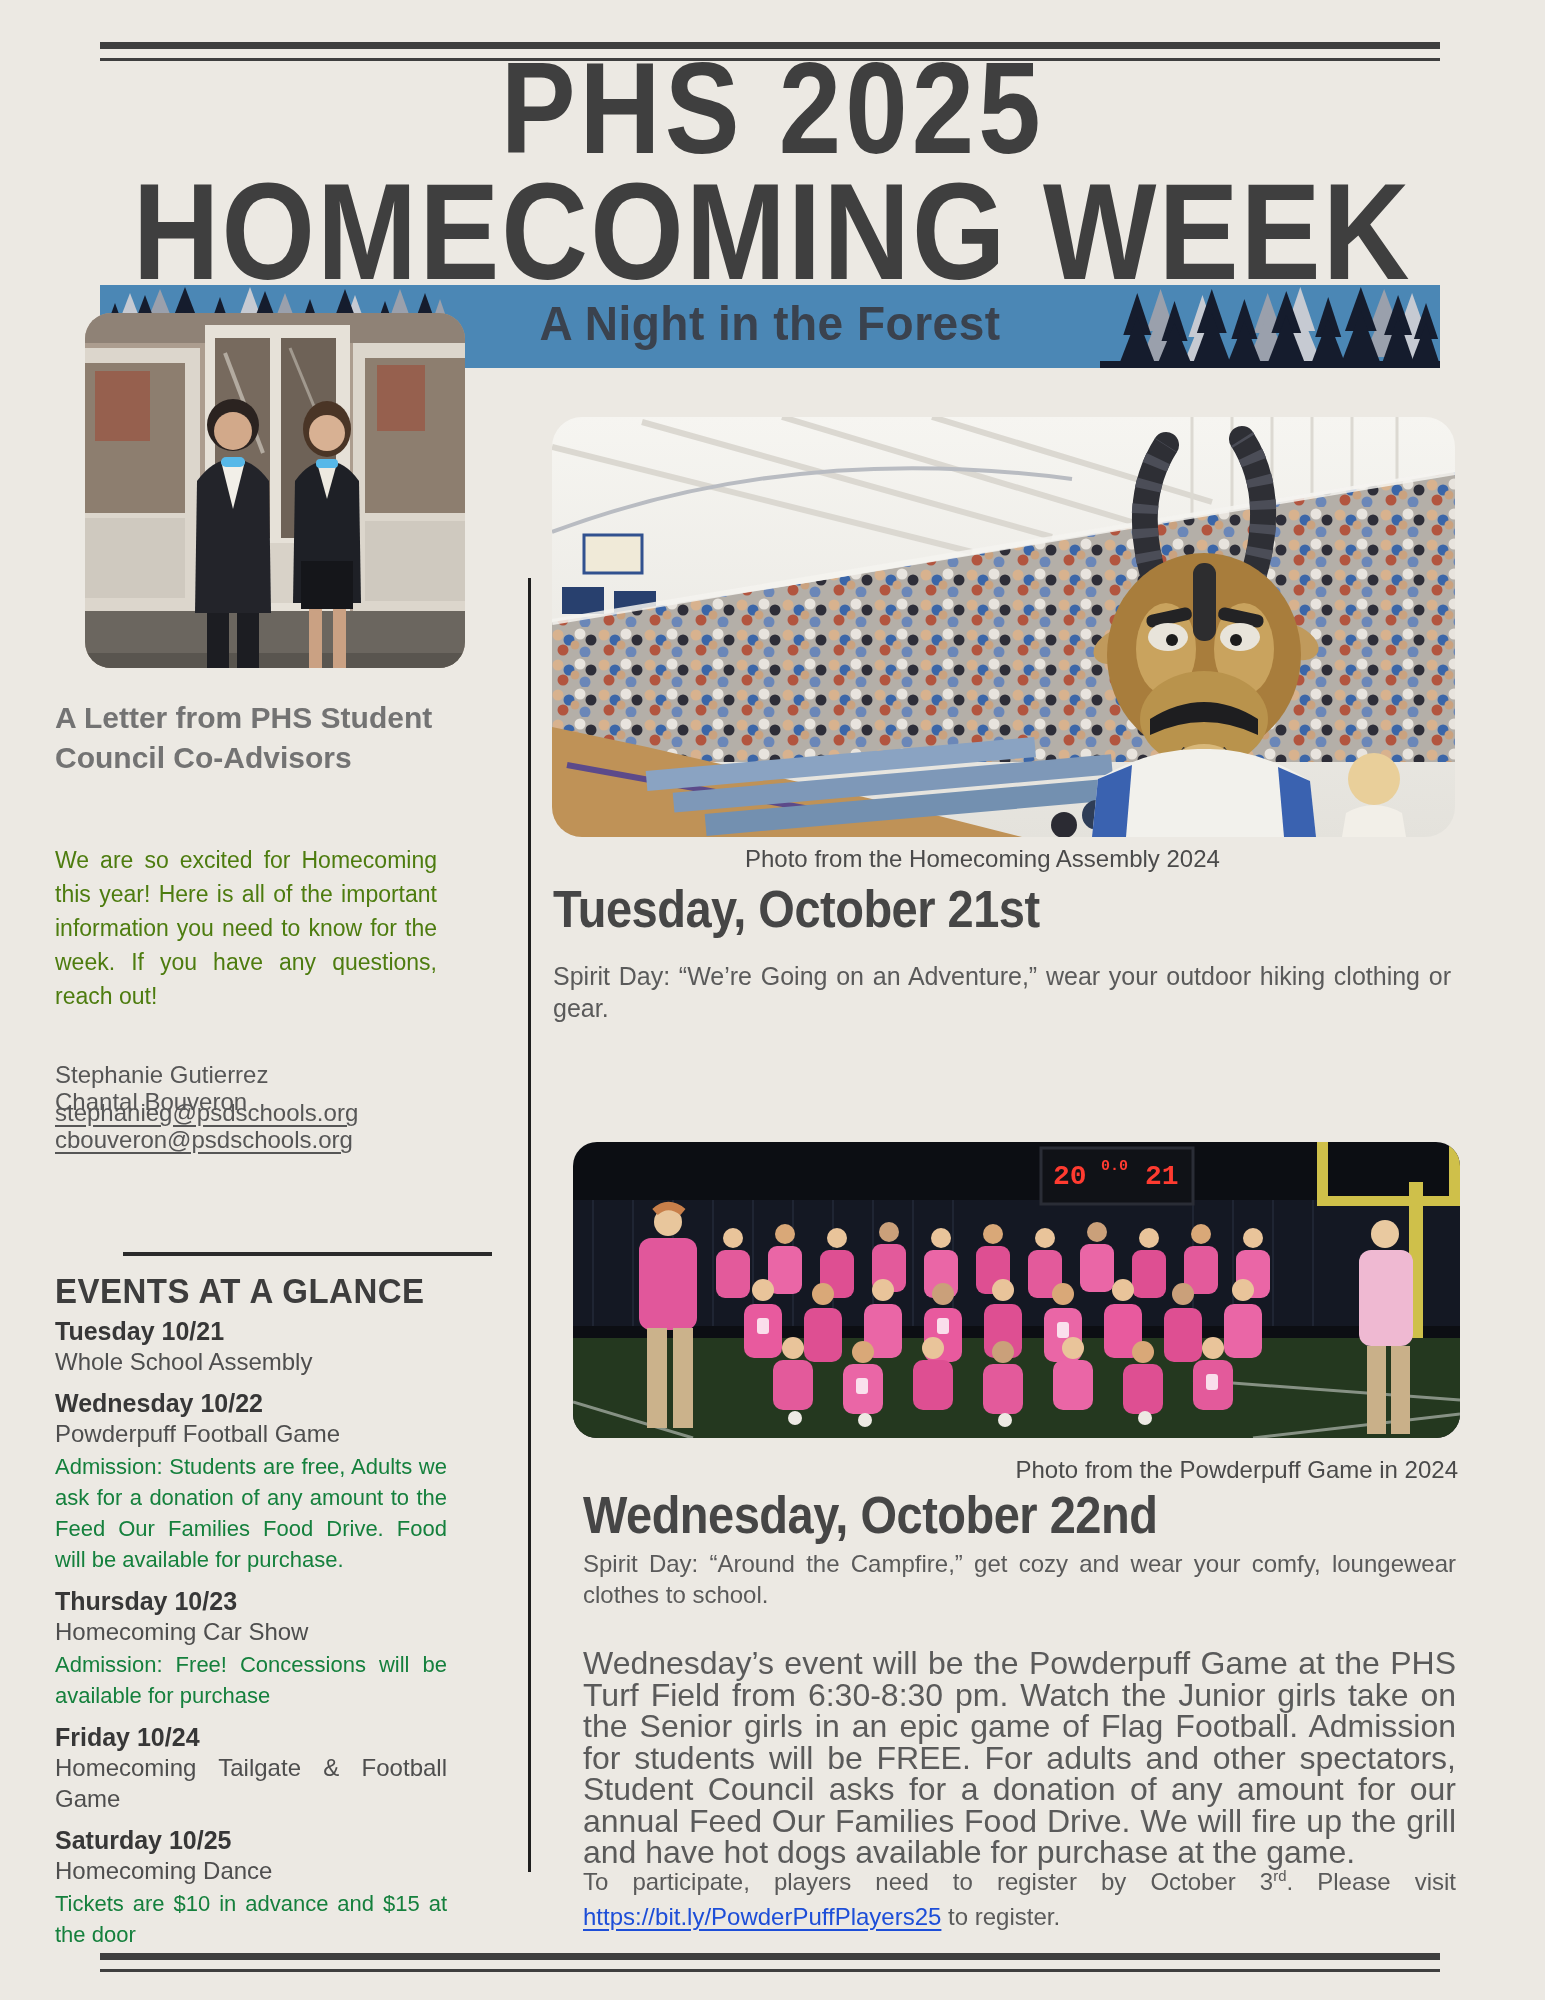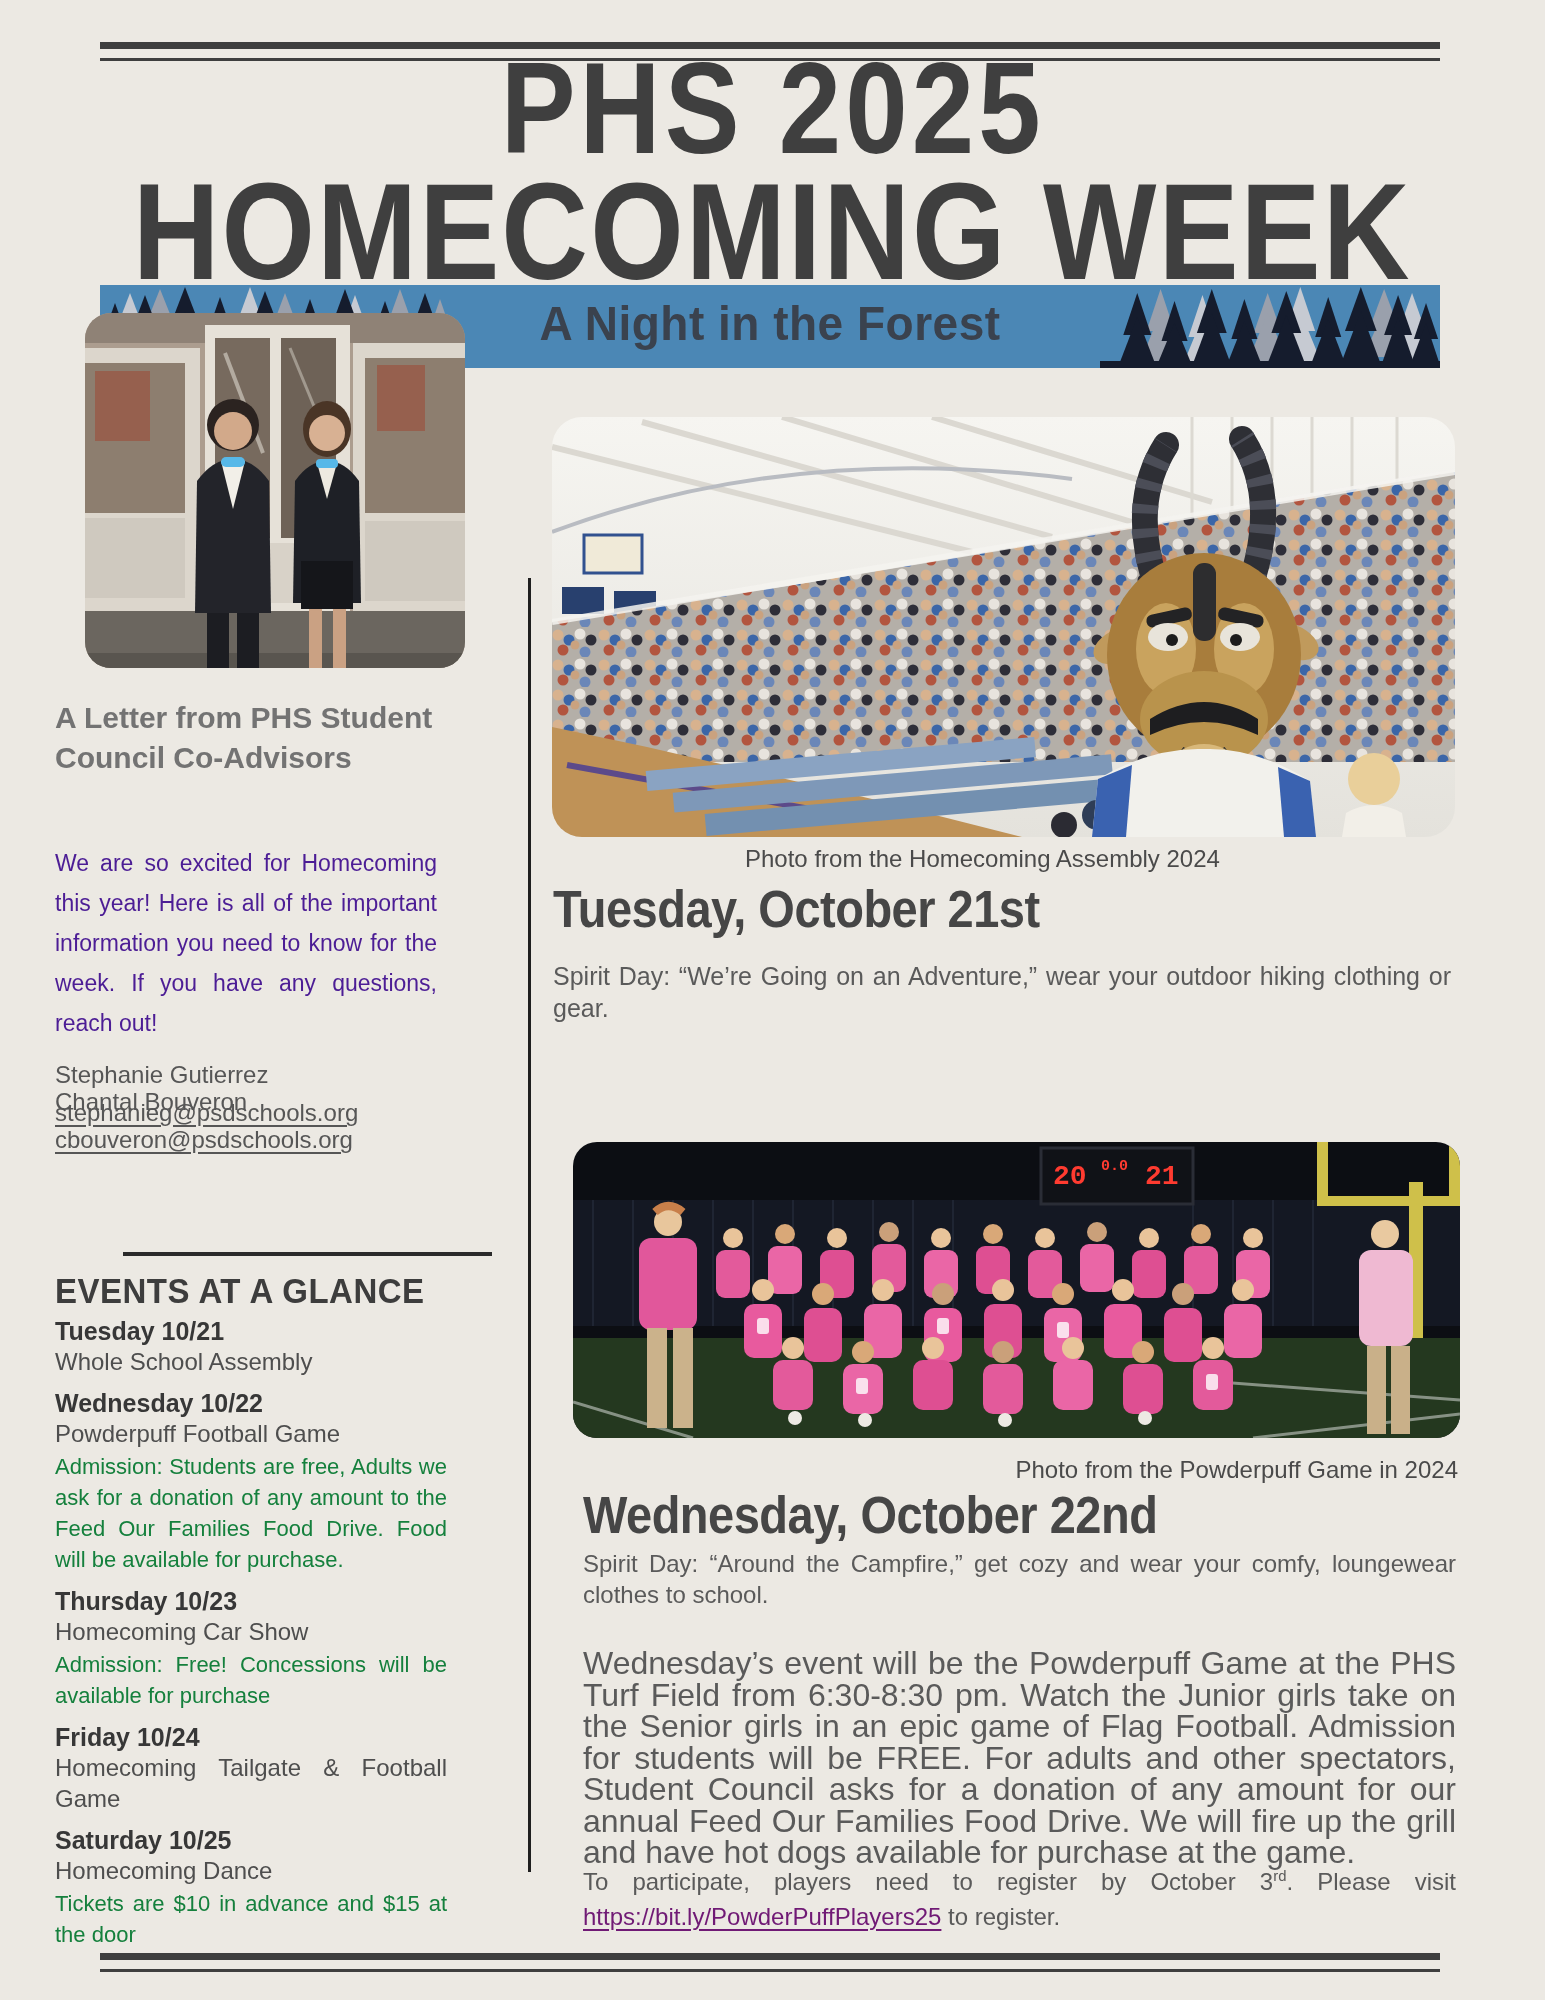--- a/index.html
+++ b/index.html
@@ -32,22 +32,22 @@
   
   .photo{position:absolute;border-radius:26px;overflow:hidden;}
   .photo svg{display:block;}
   .photo.advisors{left:85px;top:313px;width:380px;height:355px;}
   .photo.assembly{left:552px;top:417px;width:903px;height:420px;border-radius:30px;}
   .photo.powderpuff{left:573px;top:1142px;width:887px;height:296px;border-radius:24px;}
 
   
   .letter-heading{position:absolute;left:55px;top:698px;width:400px;font-size:30px;font-weight:bold;
                   color:#737373;line-height:1.33;}
-  .letter-body{position:absolute;left:55px;top:843px;width:382px;font-size:23px;line-height:40px;
-               color:#4c1d95;text-align:justify;}
+  .letter-body{position:absolute;left:55px;top:843px;width:382px;font-size:23px;line-height:34px;
+               color:#4d7c0f;text-align:justify;}
   .contact{position:absolute;left:55px;width:390px;font-size:24px;color:#565656;line-height:1.3;}
   .contact .email{display:inline-block;margin-top:7px;color:#565656;text-decoration:underline;
                   text-underline-offset:4px;}
   .contact.c1{top:1059px;}
   .contact.c2{top:1086px;}
 
   .events-rule{position:absolute;left:123px;top:1252px;width:369px;height:4px;background:#2B2B2B;}
   .events-heading{position:absolute;left:55px;top:1272px;font-size:33px;font-weight:bold;color:#3D3D3D;
                   letter-spacing:0.5px;transform:scaleY(1.05);transform-origin:left top;}
   .events{position:absolute;left:55px;top:1316px;width:392px;}
@@ -69,21 +69,21 @@
   .h2 span{display:inline-block;transform:scaleY(1.1);transform-origin:left bottom;}
   .h2.tue{left:553px;top:888px;}
   .h2.wed{left:583px;top:1494px;}
 
   .para{position:absolute;font-size:25px;line-height:32px;color:#5A5A5A;text-align:justify;}
   .para.tue1{left:553px;top:960px;width:898px;}
   .para.tue2{left:553px;top:1056px;width:898px;}
   .para.wed1{left:583px;top:1548px;width:873px;font-size:24px;line-height:31px;}
   .para.wed2{left:583px;top:1648px;width:873px;font-size:32px;line-height:31.5px;}
   .para.wed3{left:583px;top:1864px;width:873px;font-size:24px;line-height:35px;}
-  .para .link{color:#701a75;text-decoration:underline;text-underline-offset:4px;}
+  .para .link{color:#1d4ed8;text-decoration:underline;text-underline-offset:4px;}
   sup.ord{font-size:0.62em;vertical-align:super;line-height:0;}
 </style>
 </head>
 <body>
 
 <div class="page">
 
   <div class="rule t1"></div>
   <div class="rule t2"></div>
 

